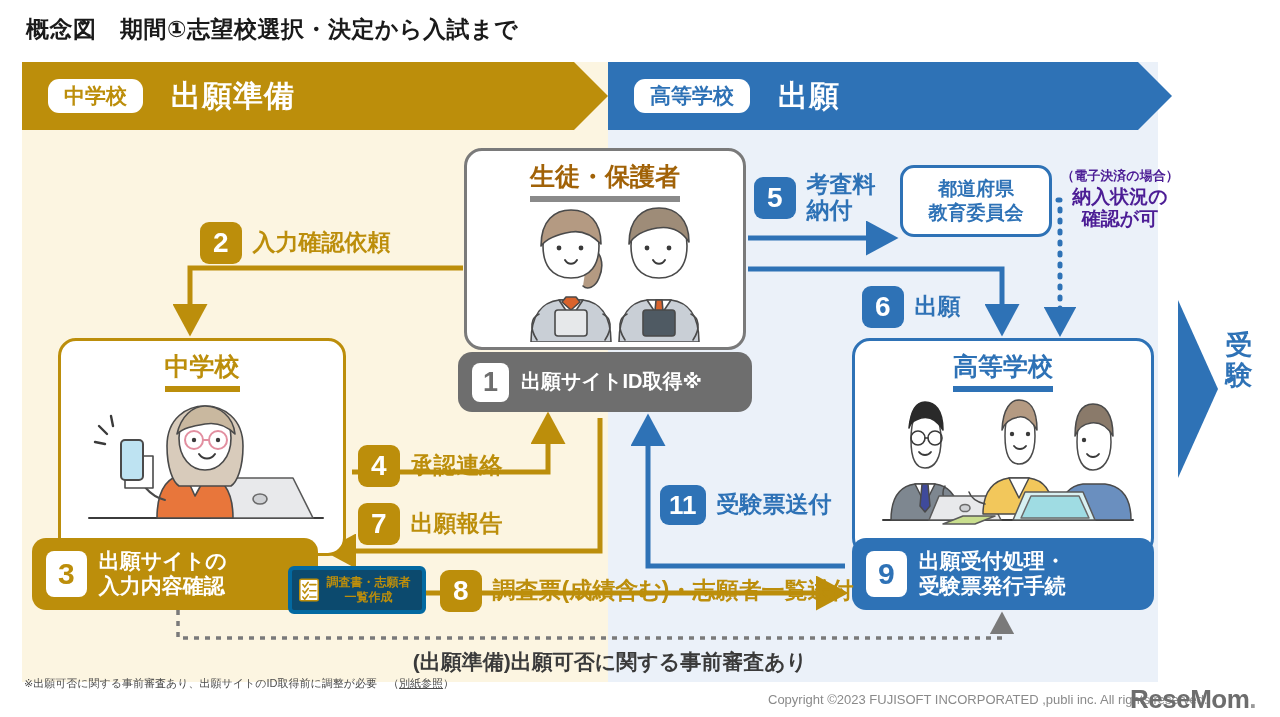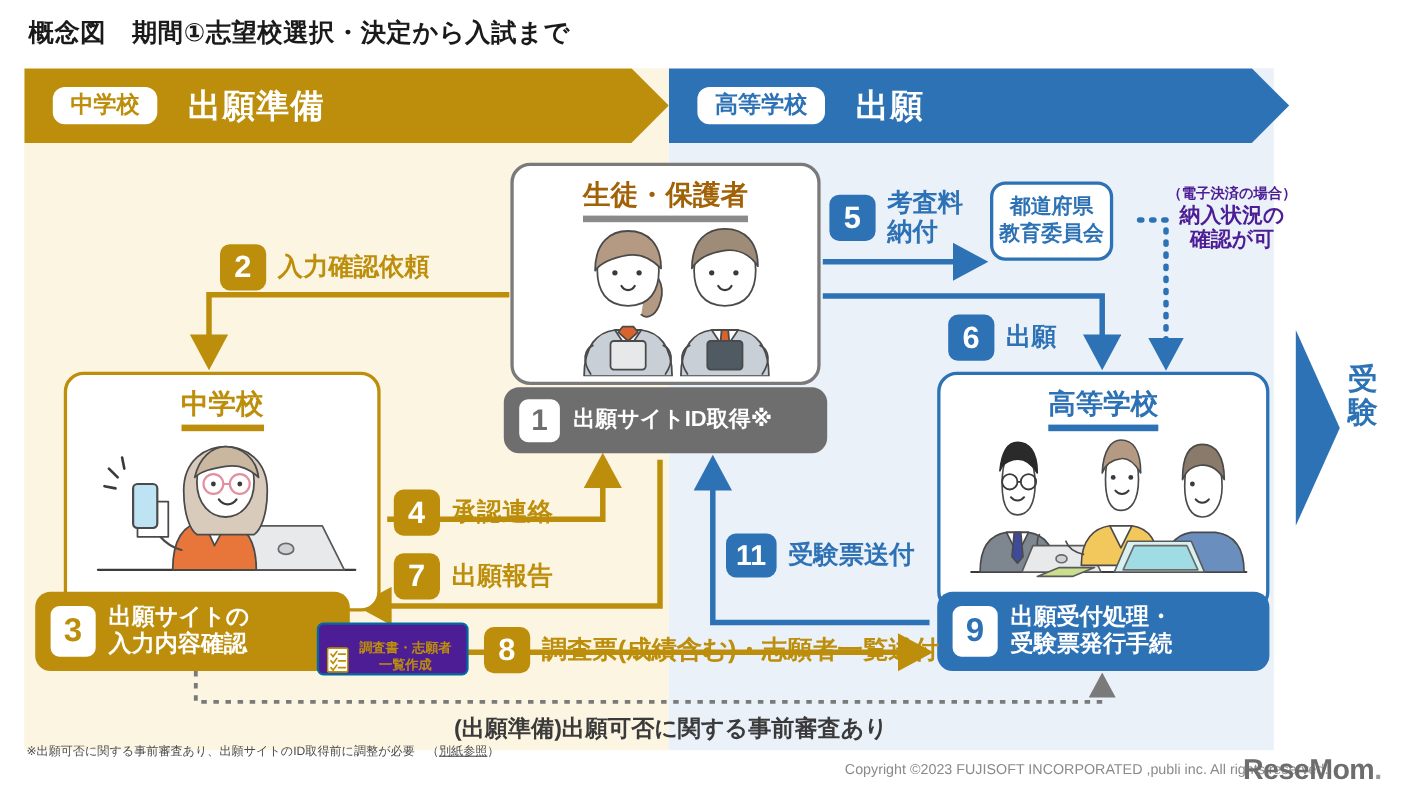--- a/index.html
+++ b/index.html
@@ -62,21 +62,21 @@
   .gray-txt{color:#a16207;}
   .underline-gold{border-bottom:6px solid #BC8E0B;}
   .underline-blue{border-bottom:6px solid #2E72B6;}
   .underline-gray{border-bottom:6px solid #8A8A8A;}
 
   
   #box-juniorhigh{left:58px;top:338px;width:288px;height:218px;}
   #box-student{left:464px;top:148px;width:282px;height:202px;}
   #box-highschool{left:852px;top:338px;width:302px;height:218px;}
   #box-prefecture{
-    left:900px;top:165px;width:112px;height:72px;
+    left:900px;top:165px;width:152px;height:72px;
     display:flex;align-items:center;justify-content:center;
     text-align:center;font-size:19px;font-weight:bold;line-height:1.25;
     color:#2E72B6;border-radius:14px;
   }
 
   
   .strip{
     border-radius:14px;display:flex;align-items:center;box-sizing:border-box;
   }
   .strip-gold{background:#BC8E0B;}
@@ -124,22 +124,22 @@
   #chip-5 .label{font-size:23px;white-space:pre-line;}
   #chip-6{left:862px;top:286px;}
   #chip-6 .label{font-size:23px;}
   #chip-10{left:660px;top:485px;}
   #chip-10 .badge{font-size:26px;padding:7px 9px;}
   #chip-10 .label{font-size:23px;}
 
   
   #note-survey{
     left:288px;top:566px;width:138px;height:48px;
-    background:#4c1d95;border:2px solid #0369a1;border-radius:6px;
-    display:flex;align-items:flex-end;box-sizing:border-box;
+    background:#0c4a6e;border:4px solid #0369a1;border-radius:6px;
+    display:flex;align-items:center;box-sizing:border-box;
   }
   #note-survey .txt{
     color:#BC8E0B;font-weight:bold;font-size:12px;line-height:1.25;
     text-align:center;flex:1;padding-right:4px;
   }
 
   
   #note-epay{
     left:1054px;top:168px;width:132px;text-align:center;
     color:#4c1d95;font-weight:bold;line-height:1.2;

